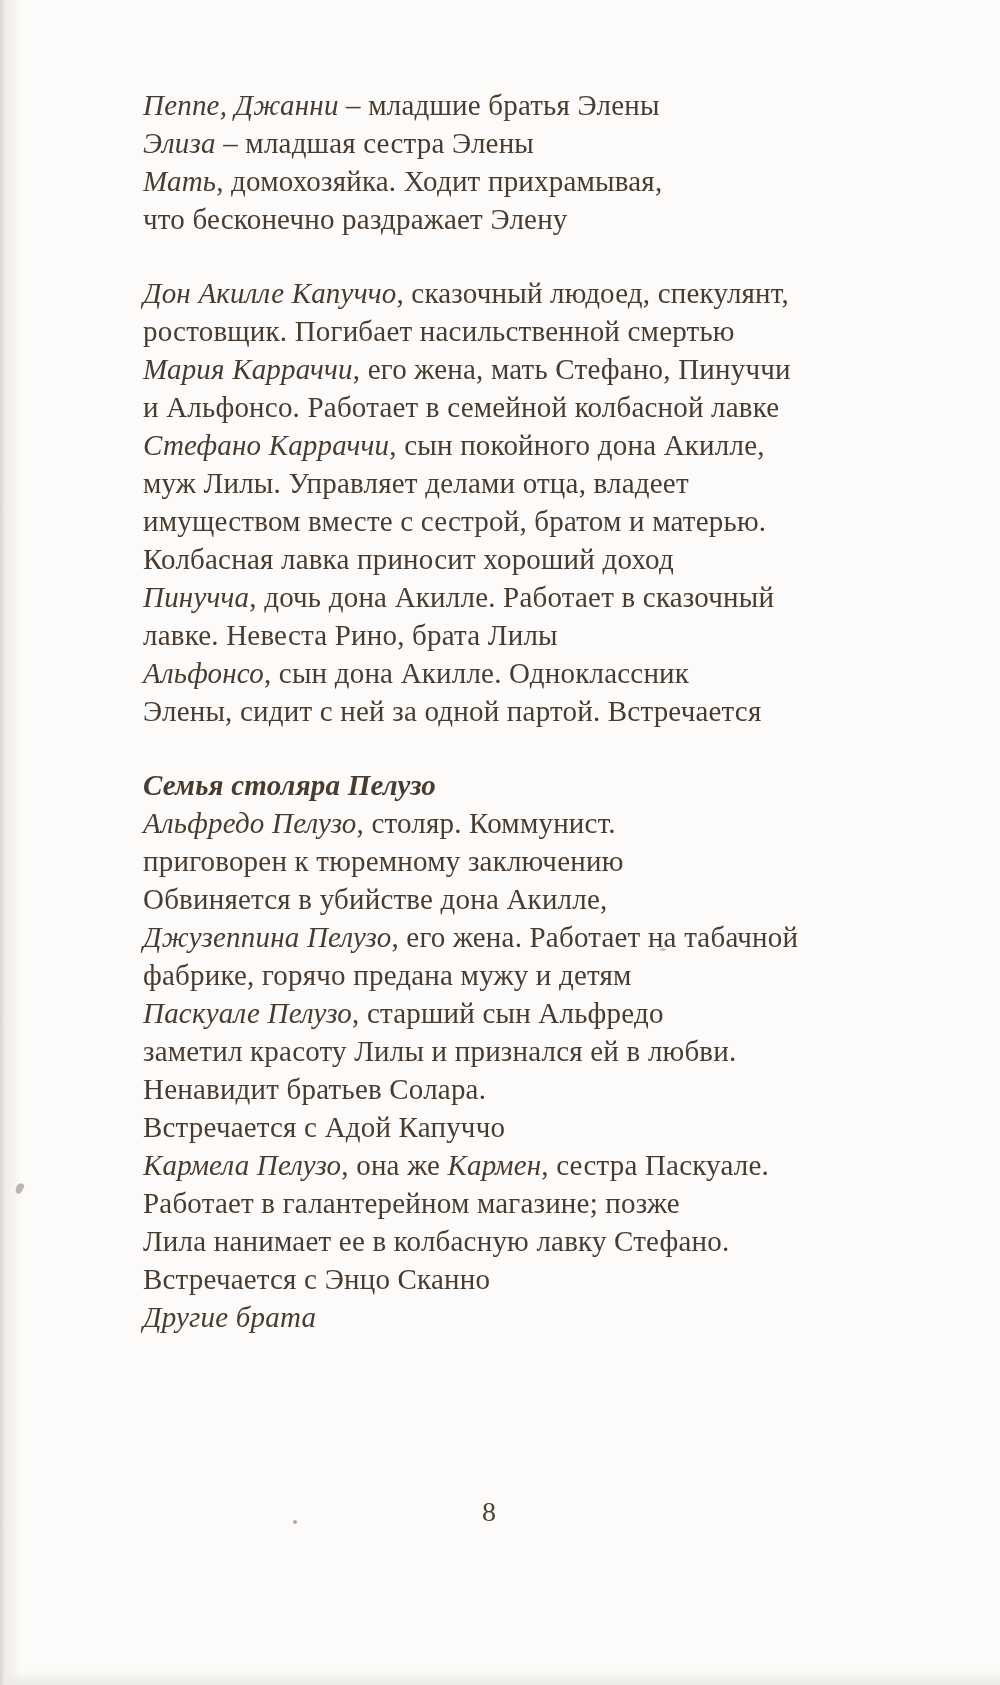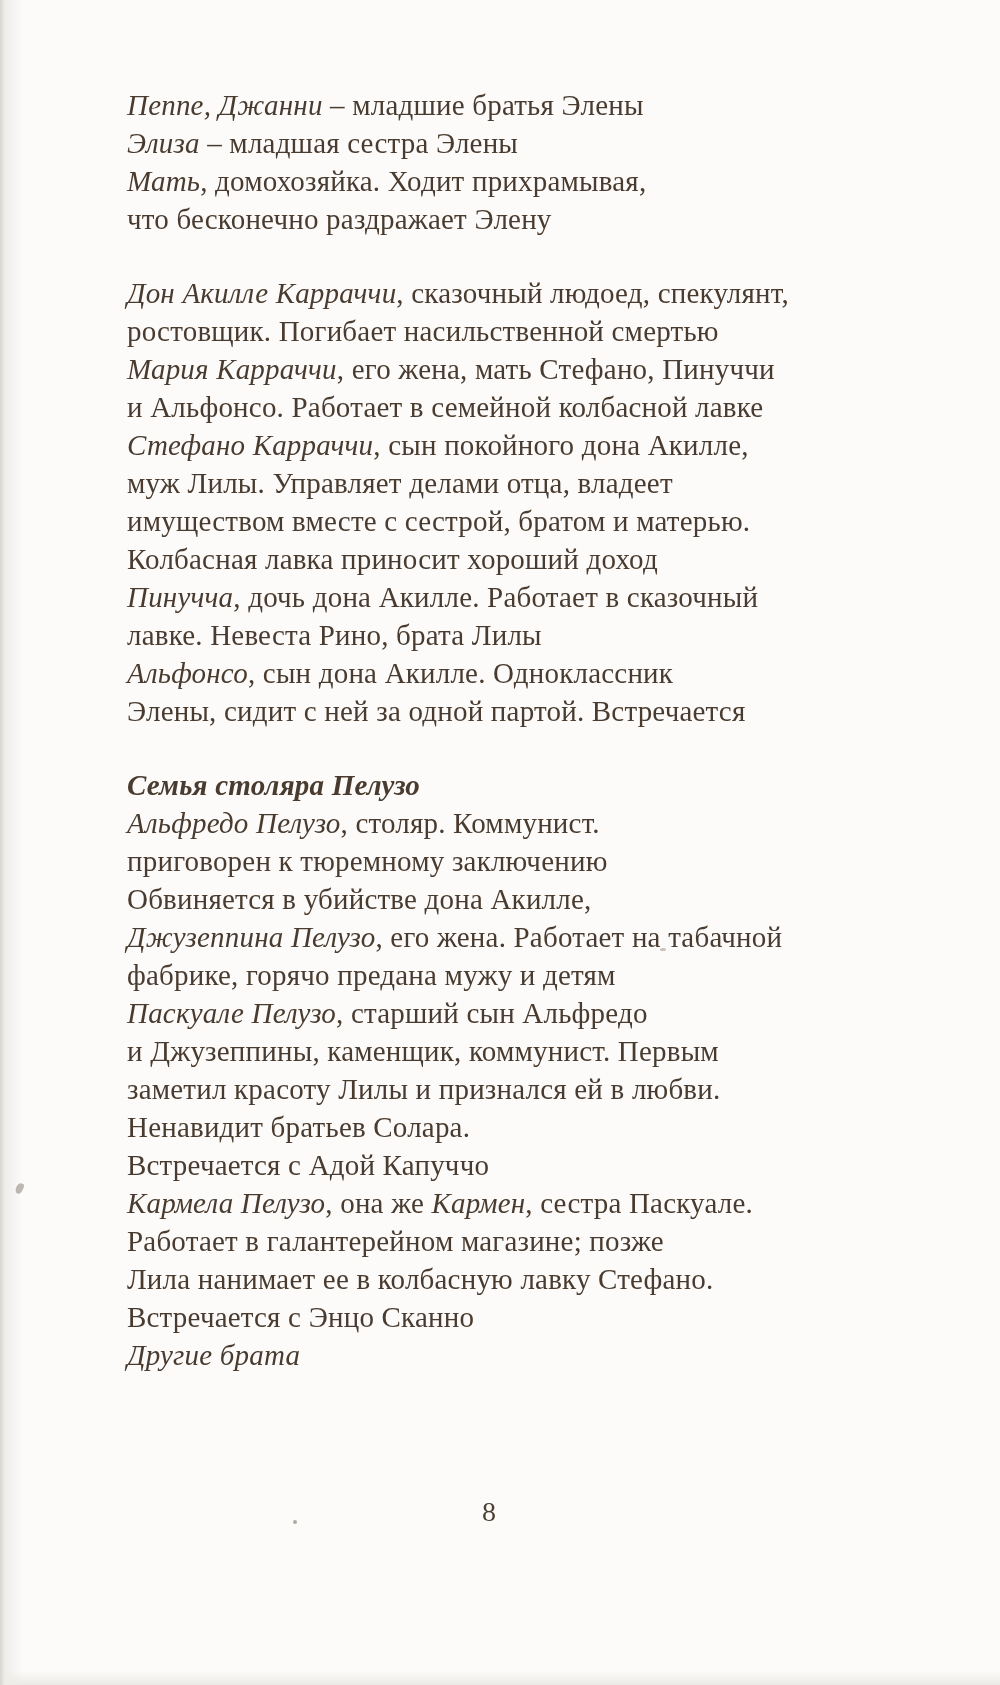--- a/index.html
+++ b/index.html
@@ -37,20 +37,21 @@
   }
   .heading {
     font-weight: bold;
     font-style: italic;
   }
   .it {
     font-style: italic;
   }
   .line {
     white-space: nowrap;
+    margin-left: 16px;
   }
   .pagenum {
     position: absolute;
     top: 1496px;
     left: 127px;
     width: 724px;
     text-align: center;
     font-size: 28px;
     color: #4d3f33;
   }
@@ -91,42 +92,41 @@
 
 <div class="page">
   <div class="content" id="content">
       <div class="block">
         <div class="line"><span class="it">Пеппе, Джанни</span><span> – младшие братья Элены</span></div>
         <div class="line"><span class="it">Элиза</span><span> – младшая сестра Элены</span></div>
         <div class="line"><span class="it">Мать</span><span>, домохозяйка. Ходит прихрамывая,</span></div>
         <div class="line"><span>что бесконечно раздражает Элену</span></div>
       </div>
       <div class="block">
-        <div class="line"><span class="it">Дон Акилле Карраччи</span><span>, сказочный людоед, спекулянт,</span></div>
+        <div class="line"><span class="it">Дон Акилле Капуччо</span><span>, сказочный людоед, спекулянт,</span></div>
         <div class="line"><span>ростовщик. Погибает насильственной смертью</span></div>
         <div class="line"><span class="it">Мария Карраччи</span><span>, его жена, мать Стефано, Пинуччи</span></div>
         <div class="line"><span>и Альфонсо. Работает в семейной колбасной лавке</span></div>
         <div class="line"><span class="it">Стефано Карраччи</span><span>, сын покойного дона Акилле,</span></div>
         <div class="line"><span>муж Лилы. Управляет делами отца, владеет</span></div>
         <div class="line"><span>имуществом вместе с сестрой, братом и матерью.</span></div>
         <div class="line"><span>Колбасная лавка приносит хороший доход</span></div>
         <div class="line"><span class="it">Пинучча</span><span>, дочь дона Акилле. Работает в сказочный</span></div>
         <div class="line"><span>лавке. Невеста Рино, брата Лилы</span></div>
         <div class="line"><span class="it">Альфонсо</span><span>, сын дона Акилле. Одноклассник</span></div>
         <div class="line"><span>Элены, сидит с ней за одной партой. Встречается</span></div>
       </div>
       <div class="block">
         <div class="line heading">Семья столяра Пелузо</div>
         <div class="line"><span class="it">Альфредо Пелузо</span><span>, столяр. Коммунист.</span></div>
         <div class="line"><span>приговорен к тюремному заключению</span></div>
         <div class="line"><span>Обвиняется в убийстве дона Акилле,</span></div>
         <div class="line"><span class="it">Джузеппина Пелузо</span><span>, его жена. Работает на табачной</span></div>
         <div class="line"><span>фабрике, горячо предана мужу и детям</span></div>
         <div class="line"><span class="it">Паскуале Пелузо</span><span>, старший сын Альфредо</span></div>
-        <div class="line"><span>и Джузеппины, каменщик, коммунист. Первым</span></div>
         <div class="line"><span>заметил красоту Лилы и признался ей в любви.</span></div>
         <div class="line"><span>Ненавидит братьев Солара.</span></div>
         <div class="line"><span>Встречается с Адой Капуччо</span></div>
         <div class="line"><span class="it">Кармела Пелузо</span><span>, она же </span><span class="it">Кармен</span><span>, сестра Паскуале.</span></div>
         <div class="line"><span>Работает в галантерейном магазине; позже</span></div>
         <div class="line"><span>Лила нанимает ее в колбасную лавку Стефано.</span></div>
         <div class="line"><span>Встречается с Энцо Сканно</span></div>
         <div class="line"><span class="it">Другие брата</span></div>
       </div>
     </div>

